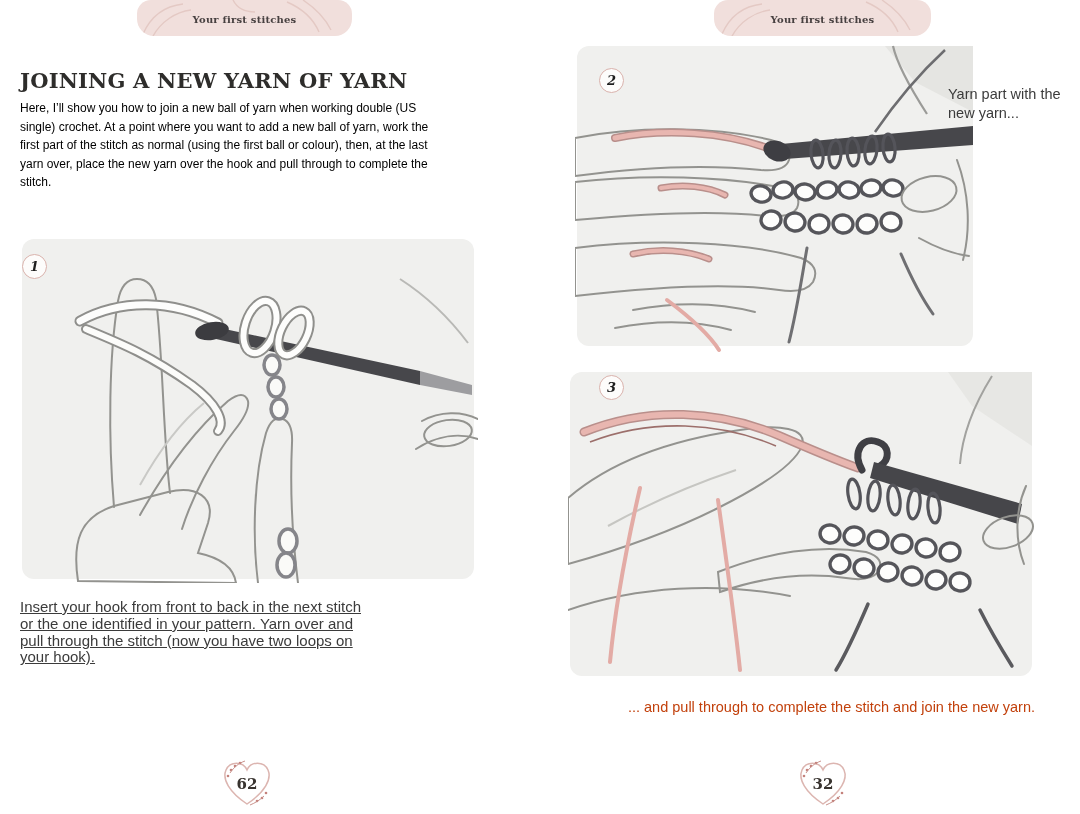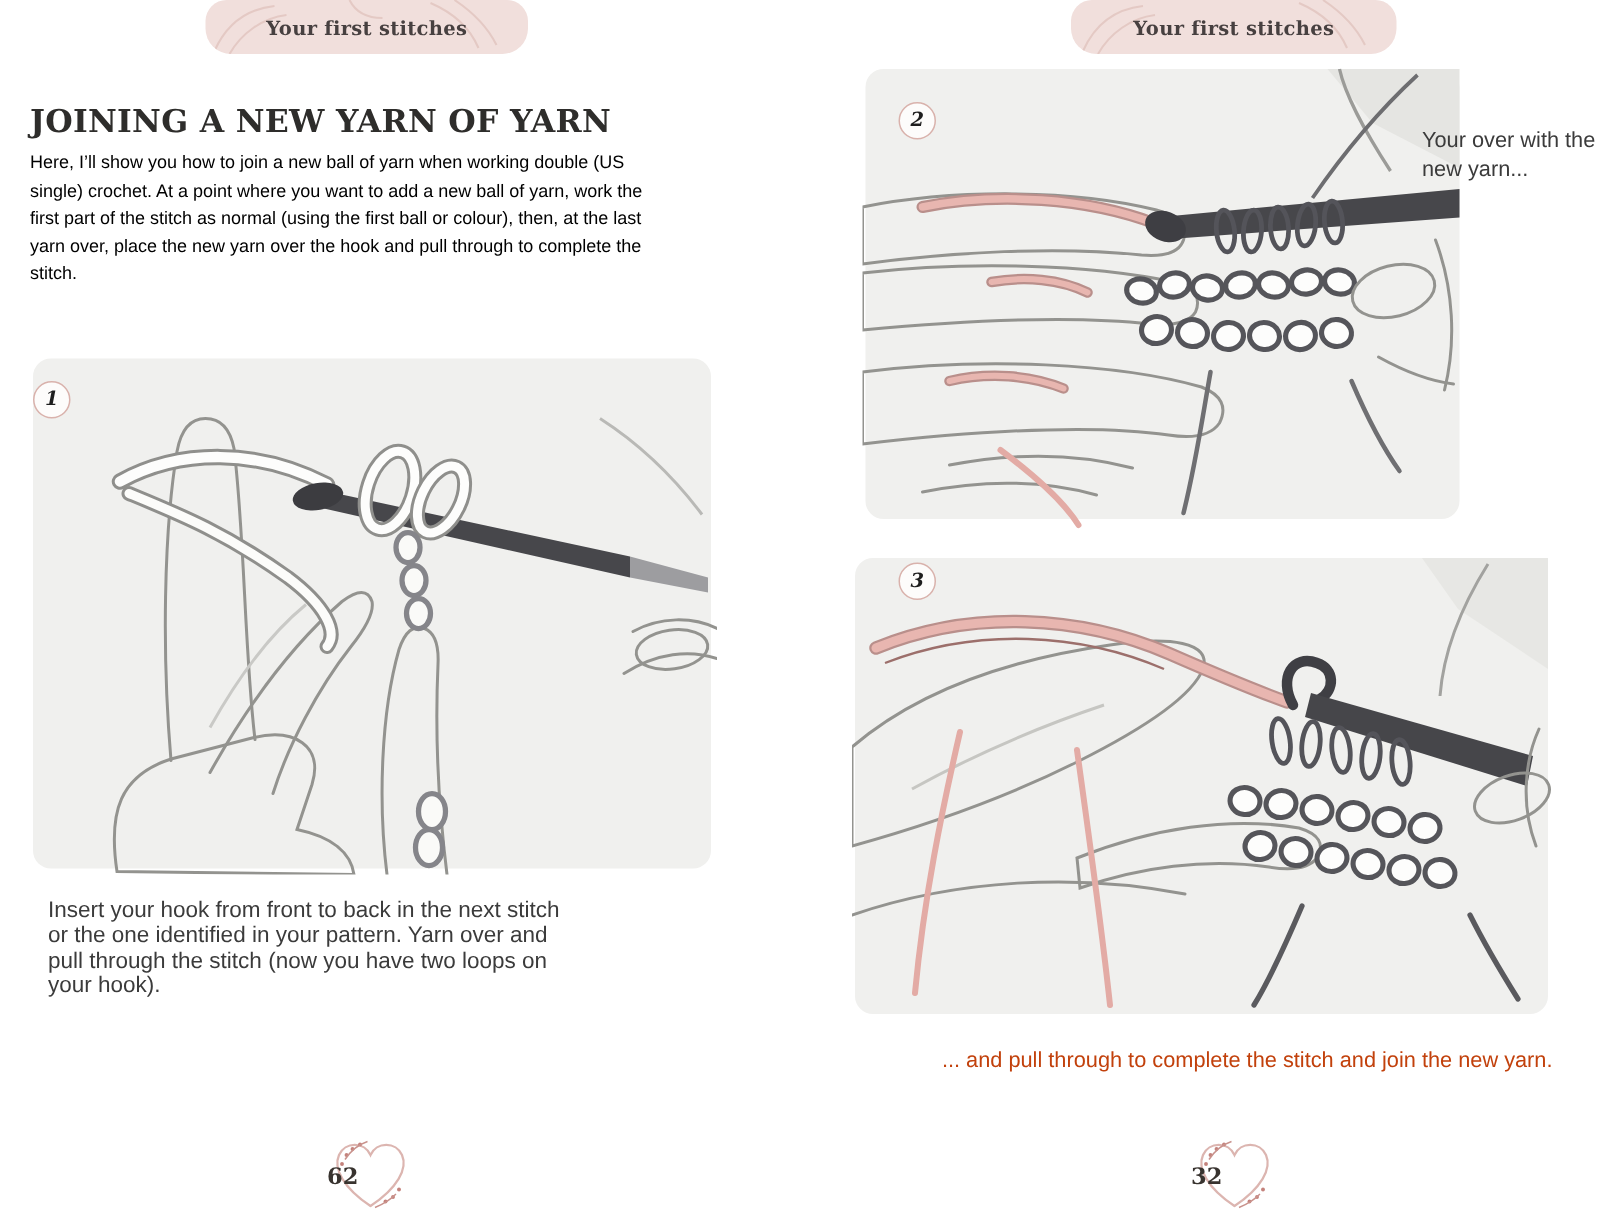--- a/index.html
+++ b/index.html
@@ -5,50 +5,50 @@
   html,body{margin:0;padding:0;background:#ffffff;}
   body{width:1080px;height:814px;position:relative;overflow:hidden;
        font-family:"Liberation Sans",sans-serif;color:#3c3c3c;}
 
   
   .badge{position:absolute;top:0;height:36px;background:#f1dfdc;
          border-radius:14px 14px 17px 17px;display:flex;align-items:center;
          justify-content:center;overflow:hidden;}
   .badge svg{position:absolute;left:0;top:0;}
   .badge span{position:relative;font-family:"DejaVu Serif",serif;font-weight:bold;
-         font-size:13px;color:#474040;letter-spacing:.2px;padding-top:2px;}
+         font-size:10px;color:#474040;letter-spacing:.2px;padding-top:2px;}
 
   
   .title{position:absolute;left:20px;top:68px;width:460px;margin:0;
          font-family:"DejaVu Serif",serif;font-weight:bold;font-size:21px;
          color:#2e2d2b;letter-spacing:.2px;}
   .intro{position:absolute;left:20px;top:99px;width:428px;margin:0;
          font-size:12px;line-height:18.6px;color:#000000;}
-  .caption{position:absolute;left:32px;top:599px;width:344px;margin:0;
-         font-size:15px;line-height:16.8px;color:#3b3b3b;}
+  .caption{position:absolute;left:20px;top:599px;width:344px;margin:0;
+         font-size:15px;line-height:16.8px;color:#3b3b3b;text-decoration:underline;}
 
   
   .illo{position:absolute;}
   .illo svg{display:block;}
 
   
   .step{position:absolute;width:23px;height:23px;border:1.4px solid #d9b2ac;
         border-radius:50%;background:#fdfcfb;display:flex;align-items:center;
         justify-content:center;font-family:"DejaVu Serif",serif;
         font-weight:bold;font-style:italic;font-size:13px;color:#1e1e1e;}
 
   
   .sidenote{position:absolute;left:948px;top:85px;width:120px;margin:0;
         font-size:14.5px;line-height:19px;color:#3b3b3b;}
   .bottomcap{position:absolute;left:570px;top:699px;width:465px;margin:0;
         font-size:14.5px;color:#c2410c;text-align:right;white-space:nowrap;}
 
   
   .heart{position:absolute;width:58px;height:58px;display:flex;
-        align-items:center;}
+        align-items:center;justify-content:center;}
   .heart svg{position:absolute;left:0;top:0;}
   .heart span{position:relative;font-family:"DejaVu Serif",serif;font-weight:bold;
         font-size:15px;color:#38332f;padding-top:2px;}
 
   .sketch-stroke{stroke:#93938f;fill:none;stroke-width:2;stroke-linecap:round;}
 </style>
 </head>
 <body>
 
 <div class="badge" style="left:137px;width:215px;">
@@ -197,21 +197,21 @@
     <path d="M382 118 C394 150 396 186 388 218" class="sketch-stroke"></path>
     <path d="M344 196 C362 206 378 212 394 214" class="sketch-stroke"></path>
 
     <path d="M232 206 C226 240 222 268 214 300" stroke="#6f6f72" stroke-width="3" fill="none" stroke-linecap="round"></path>
     <path d="M326 212 C338 240 348 258 358 272" stroke="#6f6f72" stroke-width="3" fill="none" stroke-linecap="round"></path>
   </svg>
 </div>
 <div class="step" style="left:599px;top:68px;">
   <span>2</span>
 </div>
-<p class="sidenote">Your over with the new yarn...</p>
+<p class="sidenote">Yarn part with the new yarn...</p>
 
 <div class="illo" style="left:568px;top:366px;">
   <svg width="467" height="318" viewBox="0 0 467 318">
     <rect x="2" y="6" width="462" height="304" rx="12" fill="#f0f0ee"></rect>
     <polygon points="380,6 464,6 464,80 404,40" fill="#e7e7e4"></polygon>
     <path d="M424 10 C404 42 394 72 392 98" stroke="#a2a29f" stroke-width="2" fill="none"></path>
 
     <path d="M0 132 C42 96 102 74 172 64 C212 58 240 62 234 80 C226 100 190 122 150 142 C110 162 58 182 0 198 Z" fill="#fafaf8" class="sketch-stroke"></path>
     <path d="M40 160 C80 138 126 118 168 104" stroke="#c6c6c2" stroke-width="2" fill="none"></path>
     <path d="M0 244 C70 220 150 216 222 230" class="sketch-stroke"></path>

